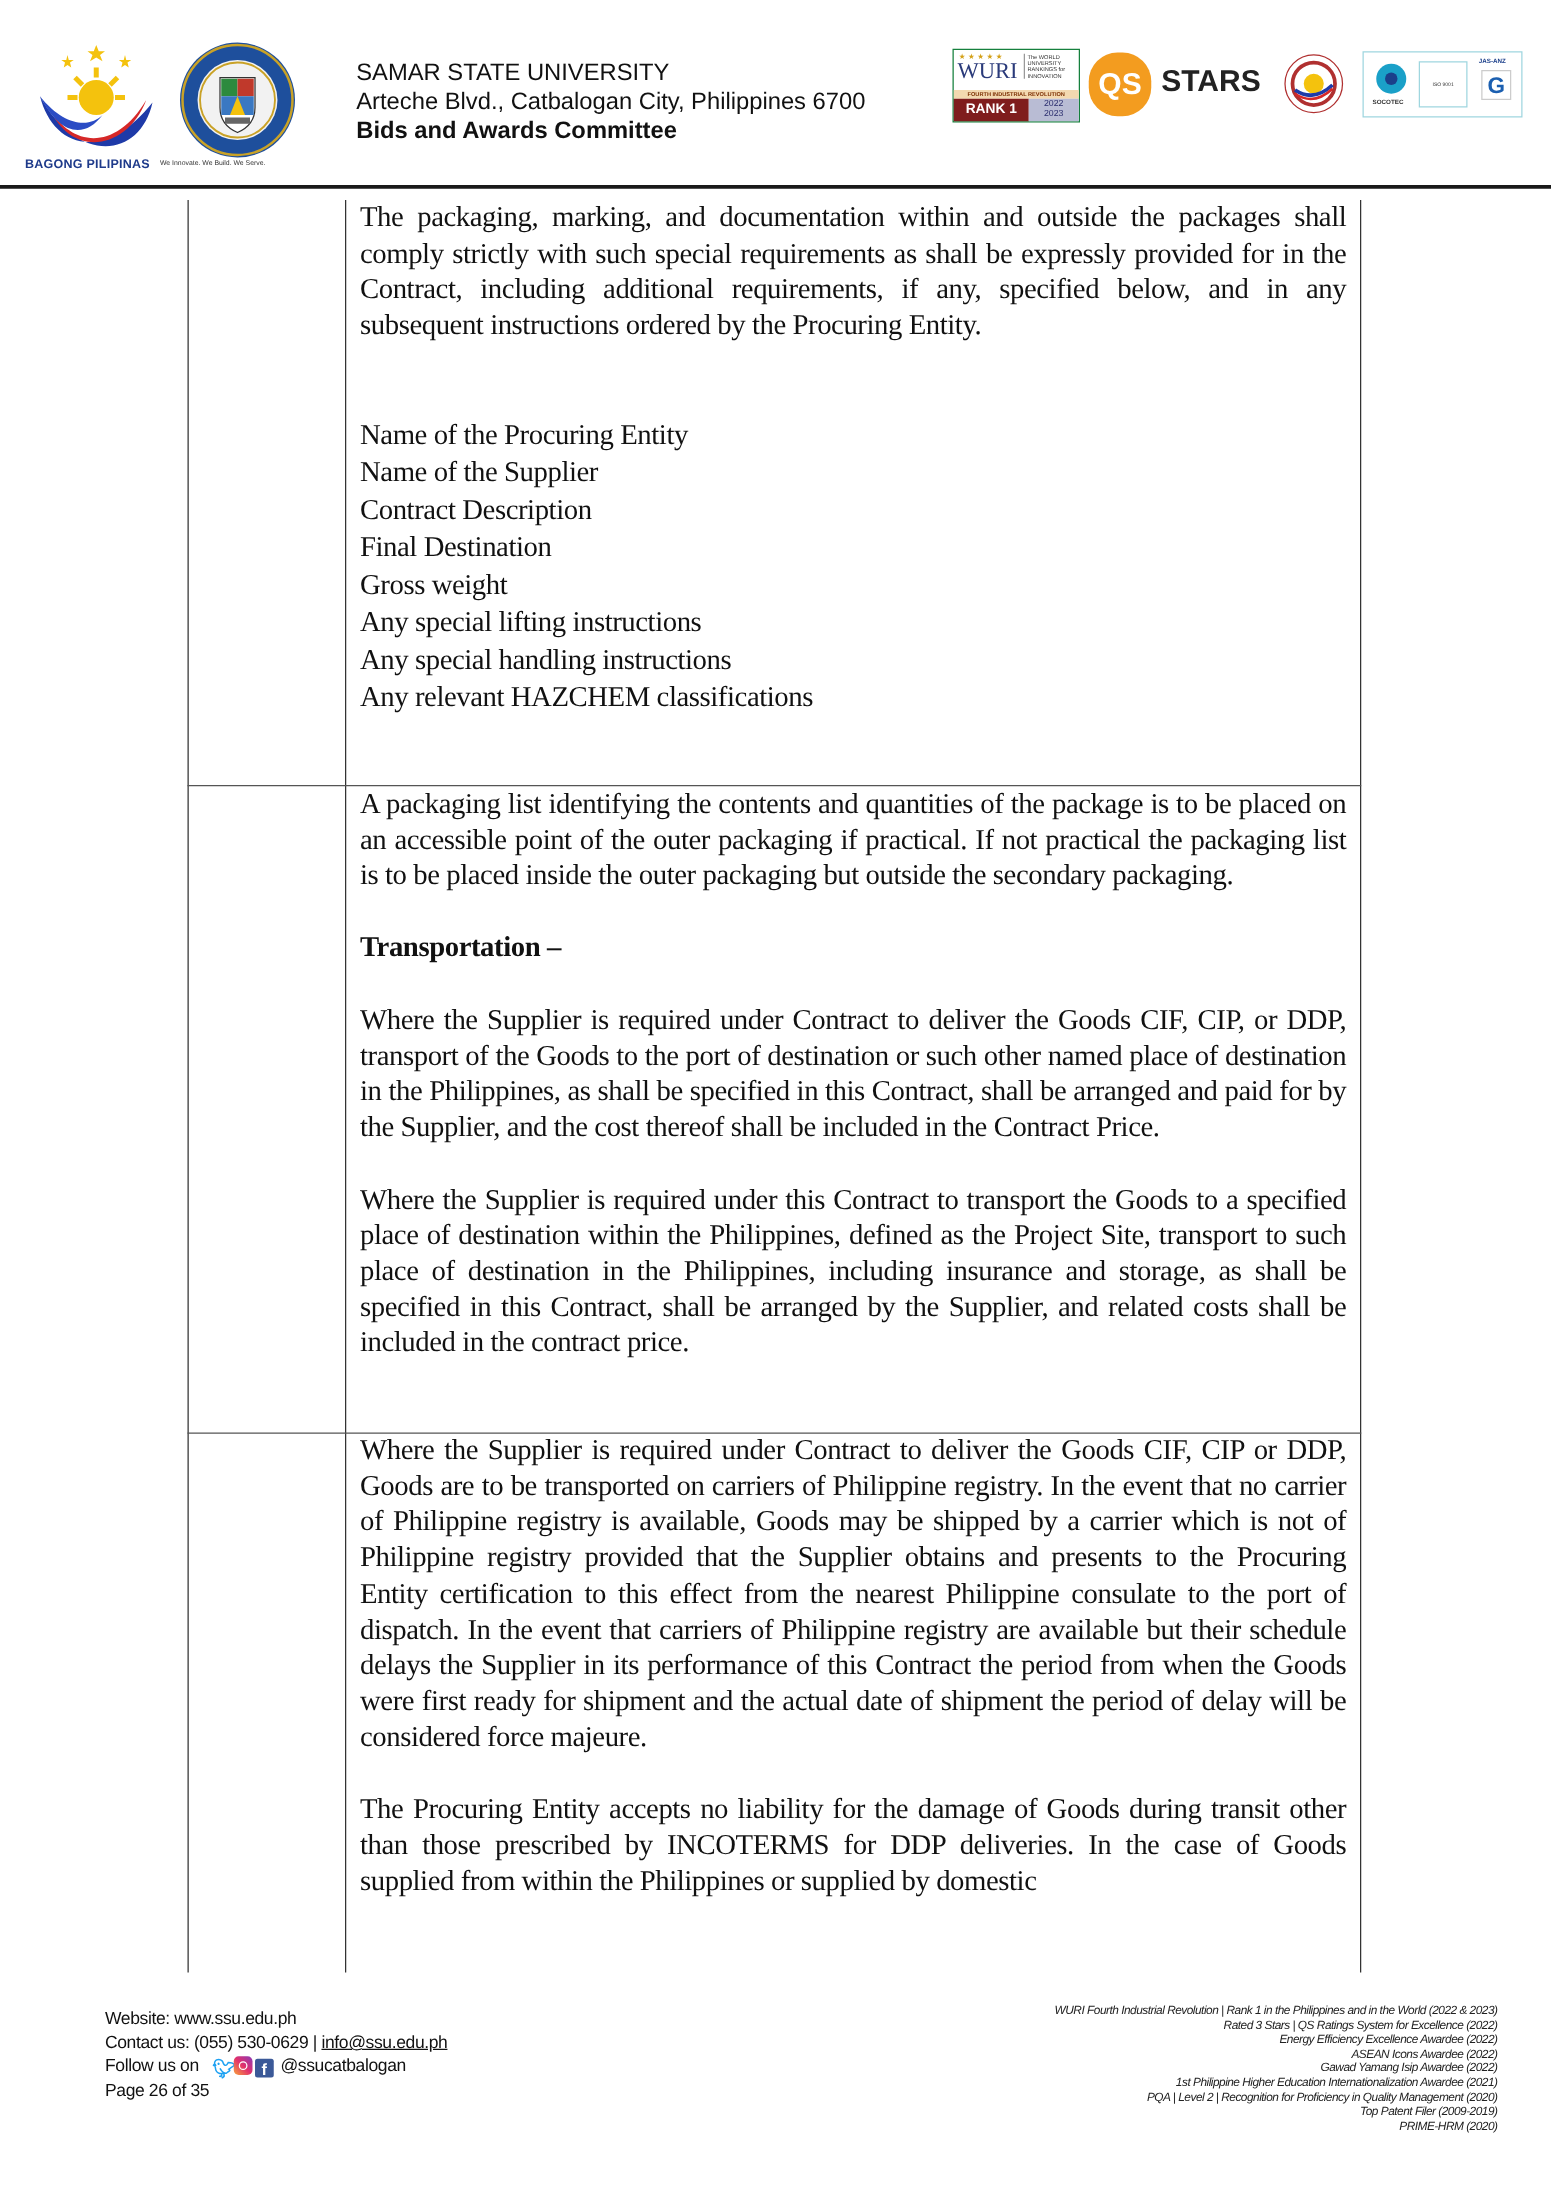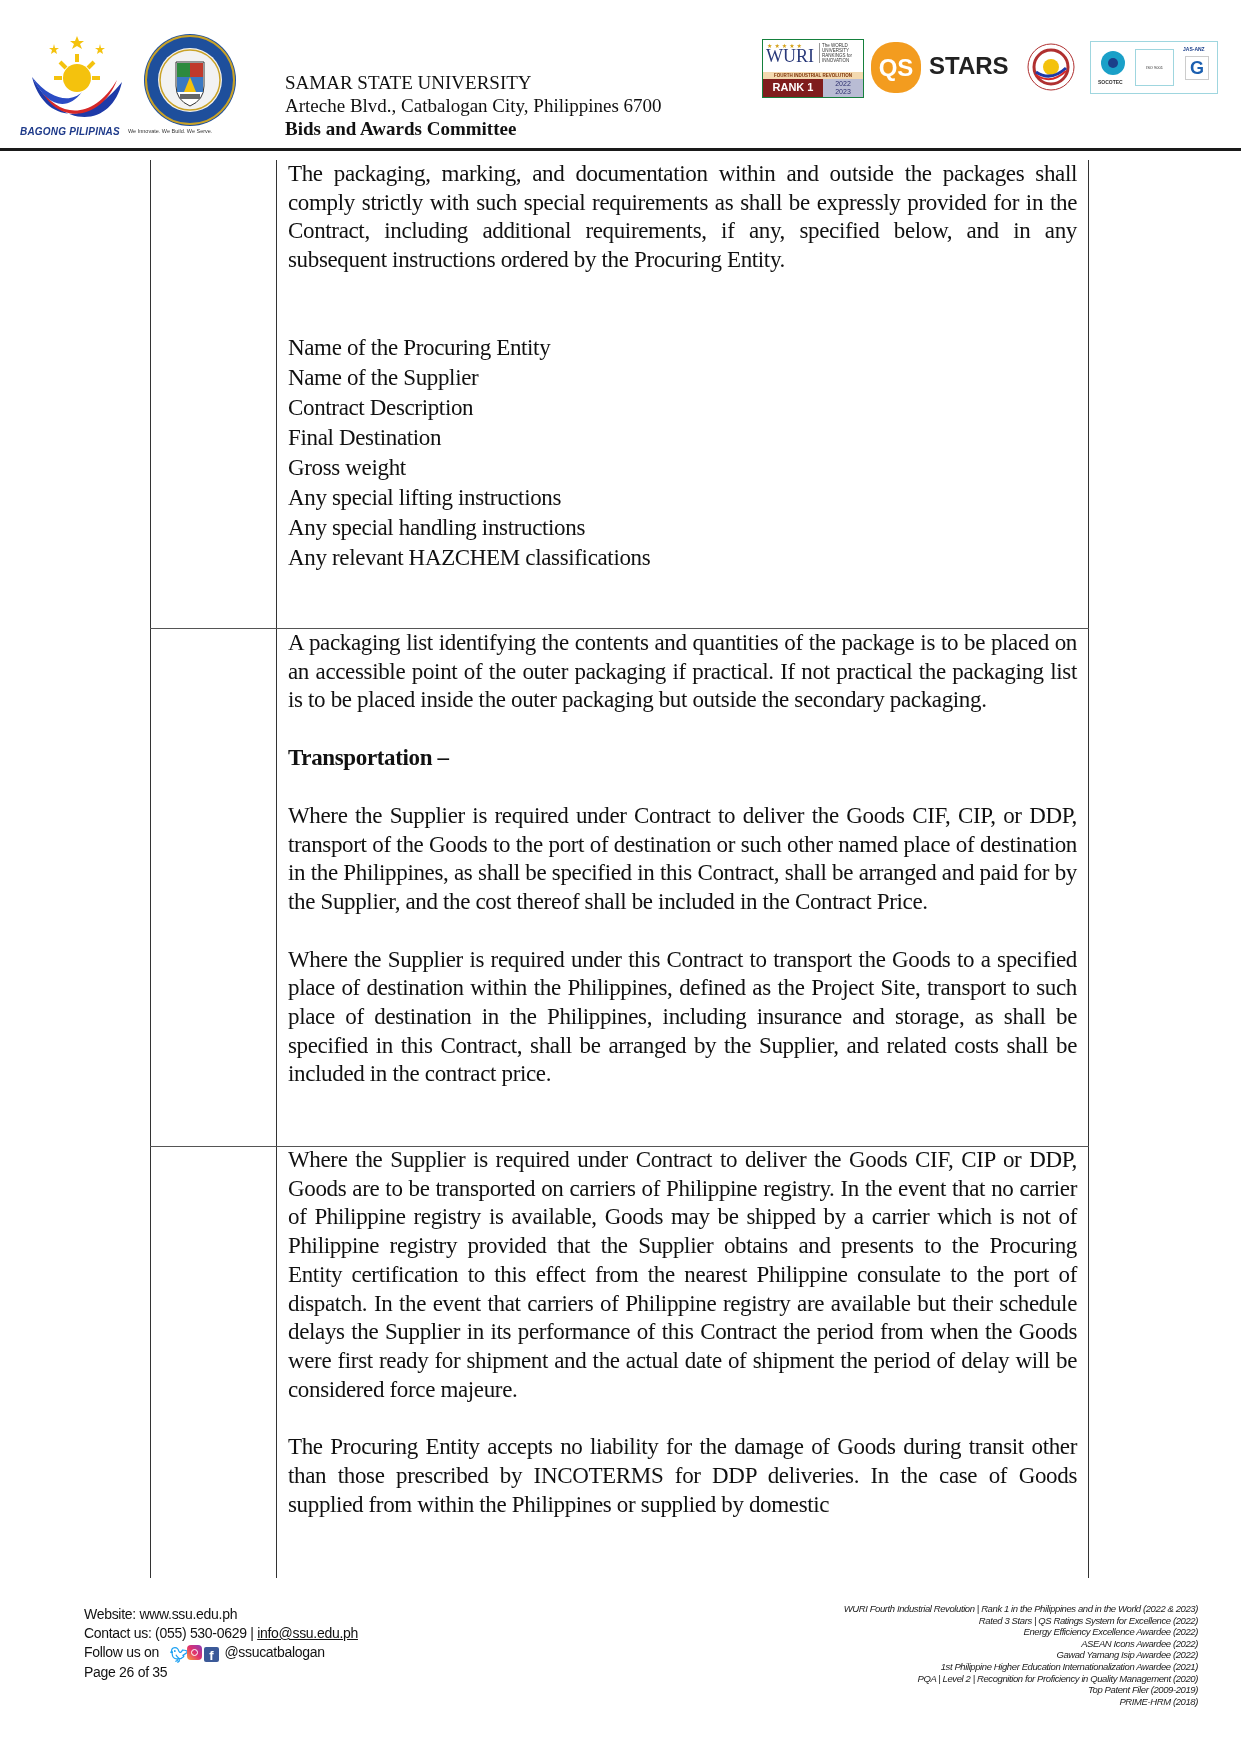--- a/index.html
+++ b/index.html
@@ -1,24 +1,24 @@
 <!DOCTYPE html>
 <html><head>
 <meta charset="utf-8">
 <style>
   html, body { margin:0; padding:0; background:#ffffff; }
   body { width:1241px; height:1754px; position:relative; overflow:hidden; font-family:"Liberation Serif", serif; color:#111; }
 
   
   .hdr { position:absolute; left:0; top:0; width:1241px; height:150px; }
   .logo-bp { position:absolute; left:22px; top:32px; width:110px; height:106px; }
-  .logo-bp-label { position:absolute; left:20px; top:126px; width:112px; font-family:"Liberation Sans",sans-serif; font-weight:bold; font-style:italic; font-size:10px; color:#1e3a8a; letter-spacing:0.2px; white-space:nowrap; }
+  .logo-bp-label { position:absolute; left:20px; top:126px; width:112px; font-family:"Liberation Sans",sans-serif; font-weight:bold; font-size:10px; color:#1e3a8a; letter-spacing:0.2px; white-space:nowrap; }
   .logo-ssu { position:absolute; left:142px; top:32px; width:96px; height:96px; }
   .logo-ssu-tag { position:absolute; left:128px; top:128px; font-family:"Liberation Sans",sans-serif; font-size:5.5px; color:#333; white-space:nowrap; }
-  .hdr-text { position:absolute; left:285px; top:47px; font-family:Liberation Serif, serif; font-size:19px; line-height:23px; color:#111;margin-top:24px; }
+  .hdr-text { position:absolute; left:285px; top:47px; font-family:Liberation Sans, sans-serif; font-size:19px; line-height:23px; color:#111; }
   .hdr-text .b { font-weight:bold; }
 
   .badge-wuri { position:absolute; left:762px; top:39px; width:100px; height:57px; border:1px solid #15803d; background:#fff; }
   .wuri-top { position:absolute; left:0; top:0; width:100px; height:32px; }
   .wuri-stars { position:absolute; left:4px; top:2px; font-size:6px; color:#d4a017; letter-spacing:2px; font-family:"DejaVu Sans",sans-serif; }
   .wuri-word { position:absolute; left:3px; top:6px; font-size:18px; color:#2a3a7a; font-family:"Liberation Serif",serif; }
   .wuri-side { position:absolute; left:56px; top:3px; width:42px; font-size:4.5px; line-height:5px; color:#333; font-family:"Liberation Sans",sans-serif; border-left:1px solid #999; padding-left:2px; }
   .wuri-strip { position:absolute; left:0; top:32px; width:100px; height:7px; background:#f3d9b0; font-size:4.5px; line-height:7px; color:#7a2d00; text-align:center; font-family:"Liberation Sans",sans-serif; font-weight:bold; }
   .wuri-rank { position:absolute; left:0; top:39px; width:60px; height:18px; background:#7f1d1d; color:#fff; font-family:"Liberation Sans",sans-serif; font-weight:bold; font-size:11px; line-height:16px; text-align:center; }
   .wuri-years { position:absolute; left:60px; top:39px; width:40px; height:18px; background:#b9bcd4; color:#2b2d6e; font-family:"Liberation Sans",sans-serif; font-size:7px; line-height:8px; text-align:center; padding-top:1px; box-sizing:border-box; }
@@ -192,14 +192,14 @@
 
 <div class="ftr-right">
   <div>WURI Fourth Industrial Revolution | Rank 1 in the Philippines and in the World (2022 &amp; 2023)</div>
   <div>Rated 3 Stars | QS Ratings System for Excellence (2022)</div>
   <div>Energy Efficiency Excellence Awardee (2022)</div>
   <div>ASEAN Icons Awardee (2022)</div>
   <div>Gawad Yamang Isip Awardee (2022)</div>
   <div>1st Philippine Higher Education Internationalization Awardee (2021)</div>
   <div>PQA | Level 2 | Recognition for Proficiency in Quality Management (2020)</div>
   <div>Top Patent Filer (2009-2019)</div>
-  <div>PRIME-HRM (2018)</div>
+  <div>PRIME-HRM (2020)</div>
 </div>
 
 </body></html>

